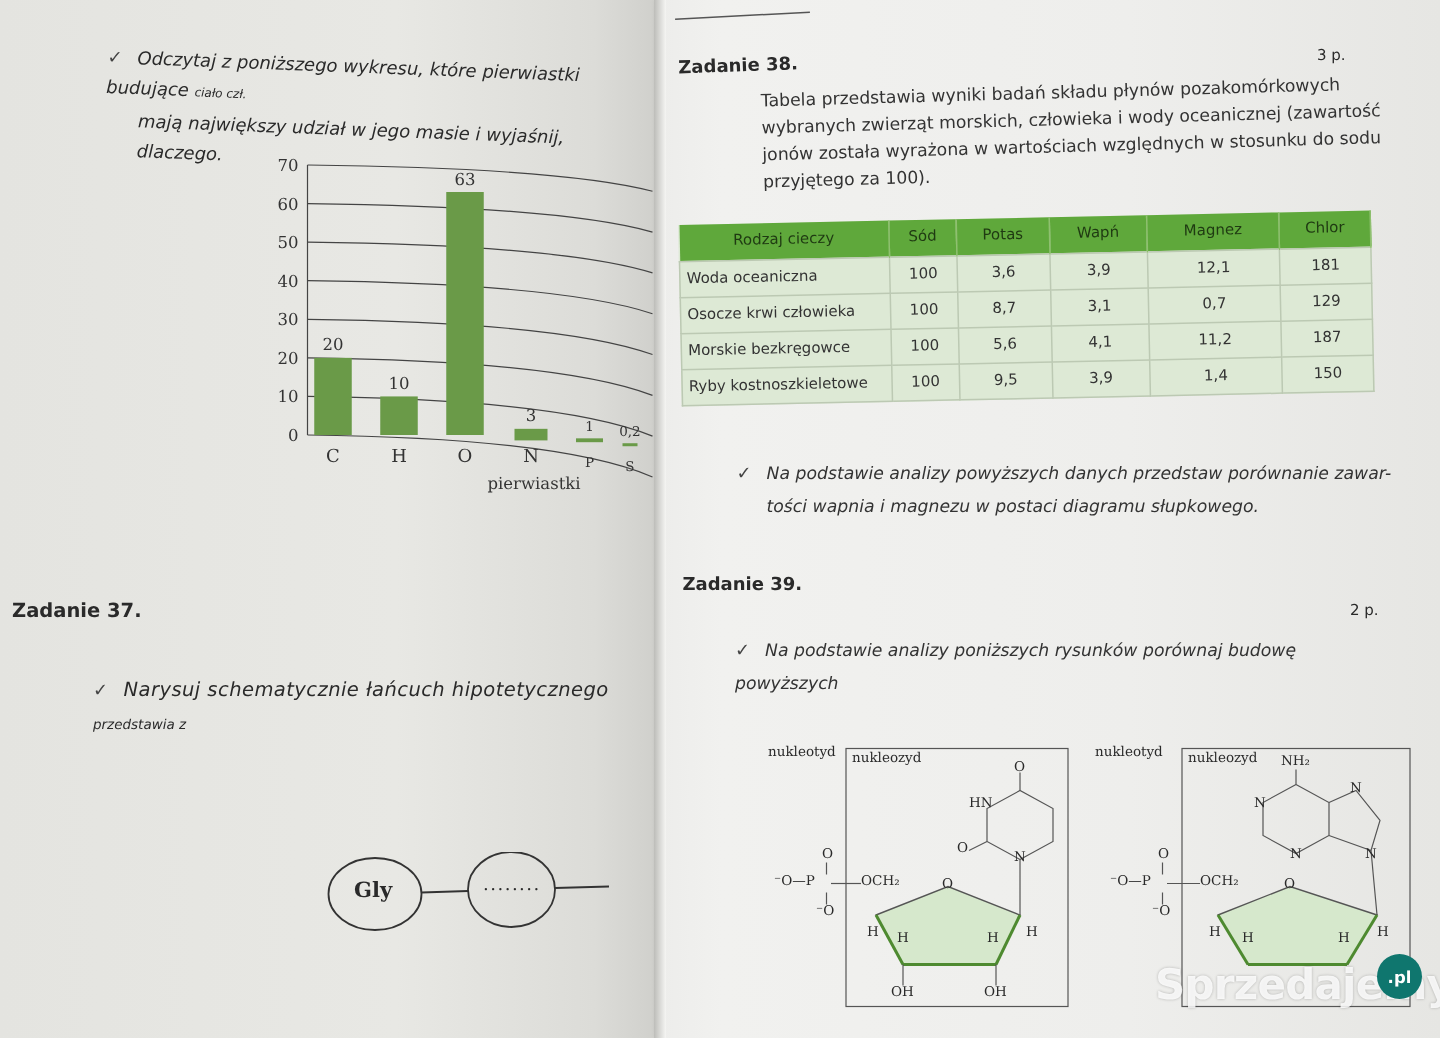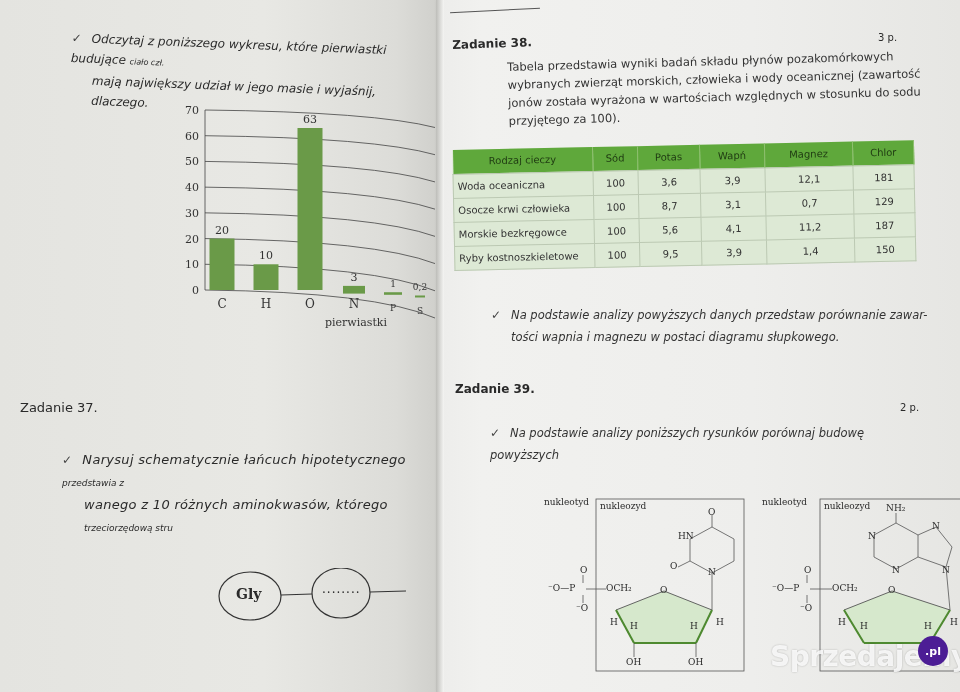--- a/index.html
+++ b/index.html
@@ -21,21 +21,21 @@
   .check { font-size: 12px; color:#444; margin-right: 10px; }
   .italic { font-style: italic; font-family: "DejaVu Sans", sans-serif; }
 
   
   .q36-text { position: absolute; left: 72px; top: 28px; width: 360px; font-size: 12px; line-height: 20px; transform: rotate(2.2deg); transform-origin: left top; }
   .q36-text .line2 { padding-left: 22px; display:block; }
 
   .chart-wrap { position: absolute; left: 90px; top: 100px; width: 350px; height: 240px; }
   .ylabel { position: absolute; left: 10px; top: 84px; width: 90px; font-family: "DejaVu Serif", serif; font-size: 11px; line-height: 12px; color:#333; }
 
-  .q37-title { position: absolute; left: 20px; top: 400px; font-size: 13px; font-weight: normal; }
+  .q37-title { position: absolute; left: 8px; top: 400px; font-size: 13px; font-weight: bold; }
   .q37-text { position: absolute; left: 62px; top: 449px; width: 380px; font-size: 13px; line-height: 22px; letter-spacing: 0.3px; }
   .q37-text .cont { display:block; padding-left: 22px; }
   .q37-text .small { font-size: 9px; letter-spacing: 0; }
 
   .peptide { position: absolute; left: 216px; top: 568px; width: 200px; height: 60px; }
 
   
   .top-rule { position:absolute; left: 450px; top: 10px; width: 90px; height: 1px; background:#555; transform: rotate(-3deg); }
   .q38-title { position: absolute; left: 452px; top: 38px; font-size: 12px; font-weight: bold; transform: rotate(-2deg); transform-origin:left top; }
   .q38-points { position: absolute; left: 878px; top: 32px; font-size: 10px; }
@@ -48,26 +48,26 @@
   .ion-table th.name-h { width: 140px; }
 
   .q38-task { position: absolute; left: 466px; top: 304px; width: 440px; font-size: 11.5px; line-height: 22px; color:#333;margin-left:25px; }
   .q38-task .cont { display:block; padding-left: 20px; }
 
   .q39-title { position: absolute; left: 455px; top: 382px; font-size: 12px; font-weight: bold; text-align: center; }
   .q39-points { position: absolute; left: 900px; top: 402px; font-size: 10px; }
   .q39-task { position: absolute; left: 490px; top: 422px; width: 440px; font-size: 11.5px; line-height: 22px; color:#333; }
   .q39-task .cont { display:block; padding-left: 22px; }
 
-  .nucleo { position: absolute; font-family: "DejaVu Serif", serif; font-size: 9px; margin-left: 32px; }
+  .nucleo { position: absolute; font-family: "DejaVu Serif", serif; font-size: 9px; }
   .nuc1 { left: 508px; top: 495px; width: 210px; height: 197px; }
   .nuc2 { left: 728px; top: 495px; width: 220px; height: 197px; }
 
   .watermark { position: absolute; left: 770px; top: 640px; font-family: "DejaVu Sans", sans-serif; font-weight: bold; font-size: 28px; color: rgba(255,255,255,0.85); text-shadow: 0 0 2px rgba(0,0,0,0.25); letter-spacing: -0.5px; }
-  .wm-badge { position: absolute; left: 918px; top: 636px; width: 30px; height: 30px; border-radius: 50%; background: #4c1d95; color: #fff; font-size: 11px; font-weight: bold; display:flex; align-items:center; justify-content:center; }
+  .wm-badge { position: absolute; left: 918px; top: 636px; width: 30px; height: 30px; border-radius: 50%; background: #0f766e; color: #fff; font-size: 11px; font-weight: bold; display:flex; align-items:center; justify-content:center; }
 </style>
 </head>
 <body>
 
 <div class="page-left"></div>
 <div class="page-right"></div>
 <div class="gutter"></div>
 
 <div class="q36-text italic">
   <span class="check">✓</span><span>Odczytaj z poniższego wykresu, które pierwiastki budujące</span> <span style="font-size:8px">ciało czł.</span>
@@ -111,21 +111,20 @@
       <rect x="325" y="195.4857142857143" width="10" height="2" fill="#6a9a48"></rect>
       <text x="330" y="190.4857142857143" text-anchor="middle" font-family="DejaVu Serif, serif" font-size="9" fill="#333">0,2</text>
       <text x="330" y="214" text-anchor="middle" font-family="DejaVu Serif, serif" font-size="9" fill="#333">S</text>
       <text x="266" y="226" text-anchor="middle" font-family="DejaVu Serif, serif" font-size="11" fill="#333">pierwiastki</text>
     </svg>
 </div>
 
 <div class="q37-title">Zadanie 37.</div>
 <div class="q37-text italic">
   <span class="check">✓</span><span>Narysuj schematycznie łańcuch hipotetycznego</span> <span class="small">przedstawia z</span>
-  <span class="cont"><span>wanego z 10 różnych aminokwasów, którego</span> <span class="small">trzeciorzędową stru</span></span>
 </div>
 
 <div class="peptide">
   <svg width="230" height="70">
     <ellipse cx="34" cy="28" rx="31" ry="24" fill="none" stroke="#333" stroke-width="1.2"></ellipse>
     <line x1="65" y1="27" x2="96" y2="26" stroke="#333" stroke-width="1.2"></line>
     <ellipse cx="125" cy="25" rx="29" ry="25" fill="none" stroke="#333" stroke-width="1.2"></ellipse>
     <line x1="154" y1="24" x2="190" y2="23" stroke="#333" stroke-width="1.2"></line>
   </svg>
   <span style="position:absolute;left:20px;top:18px;font-family:'DejaVu Serif',serif;font-weight:bold;font-size:14px;">Gly</span>

